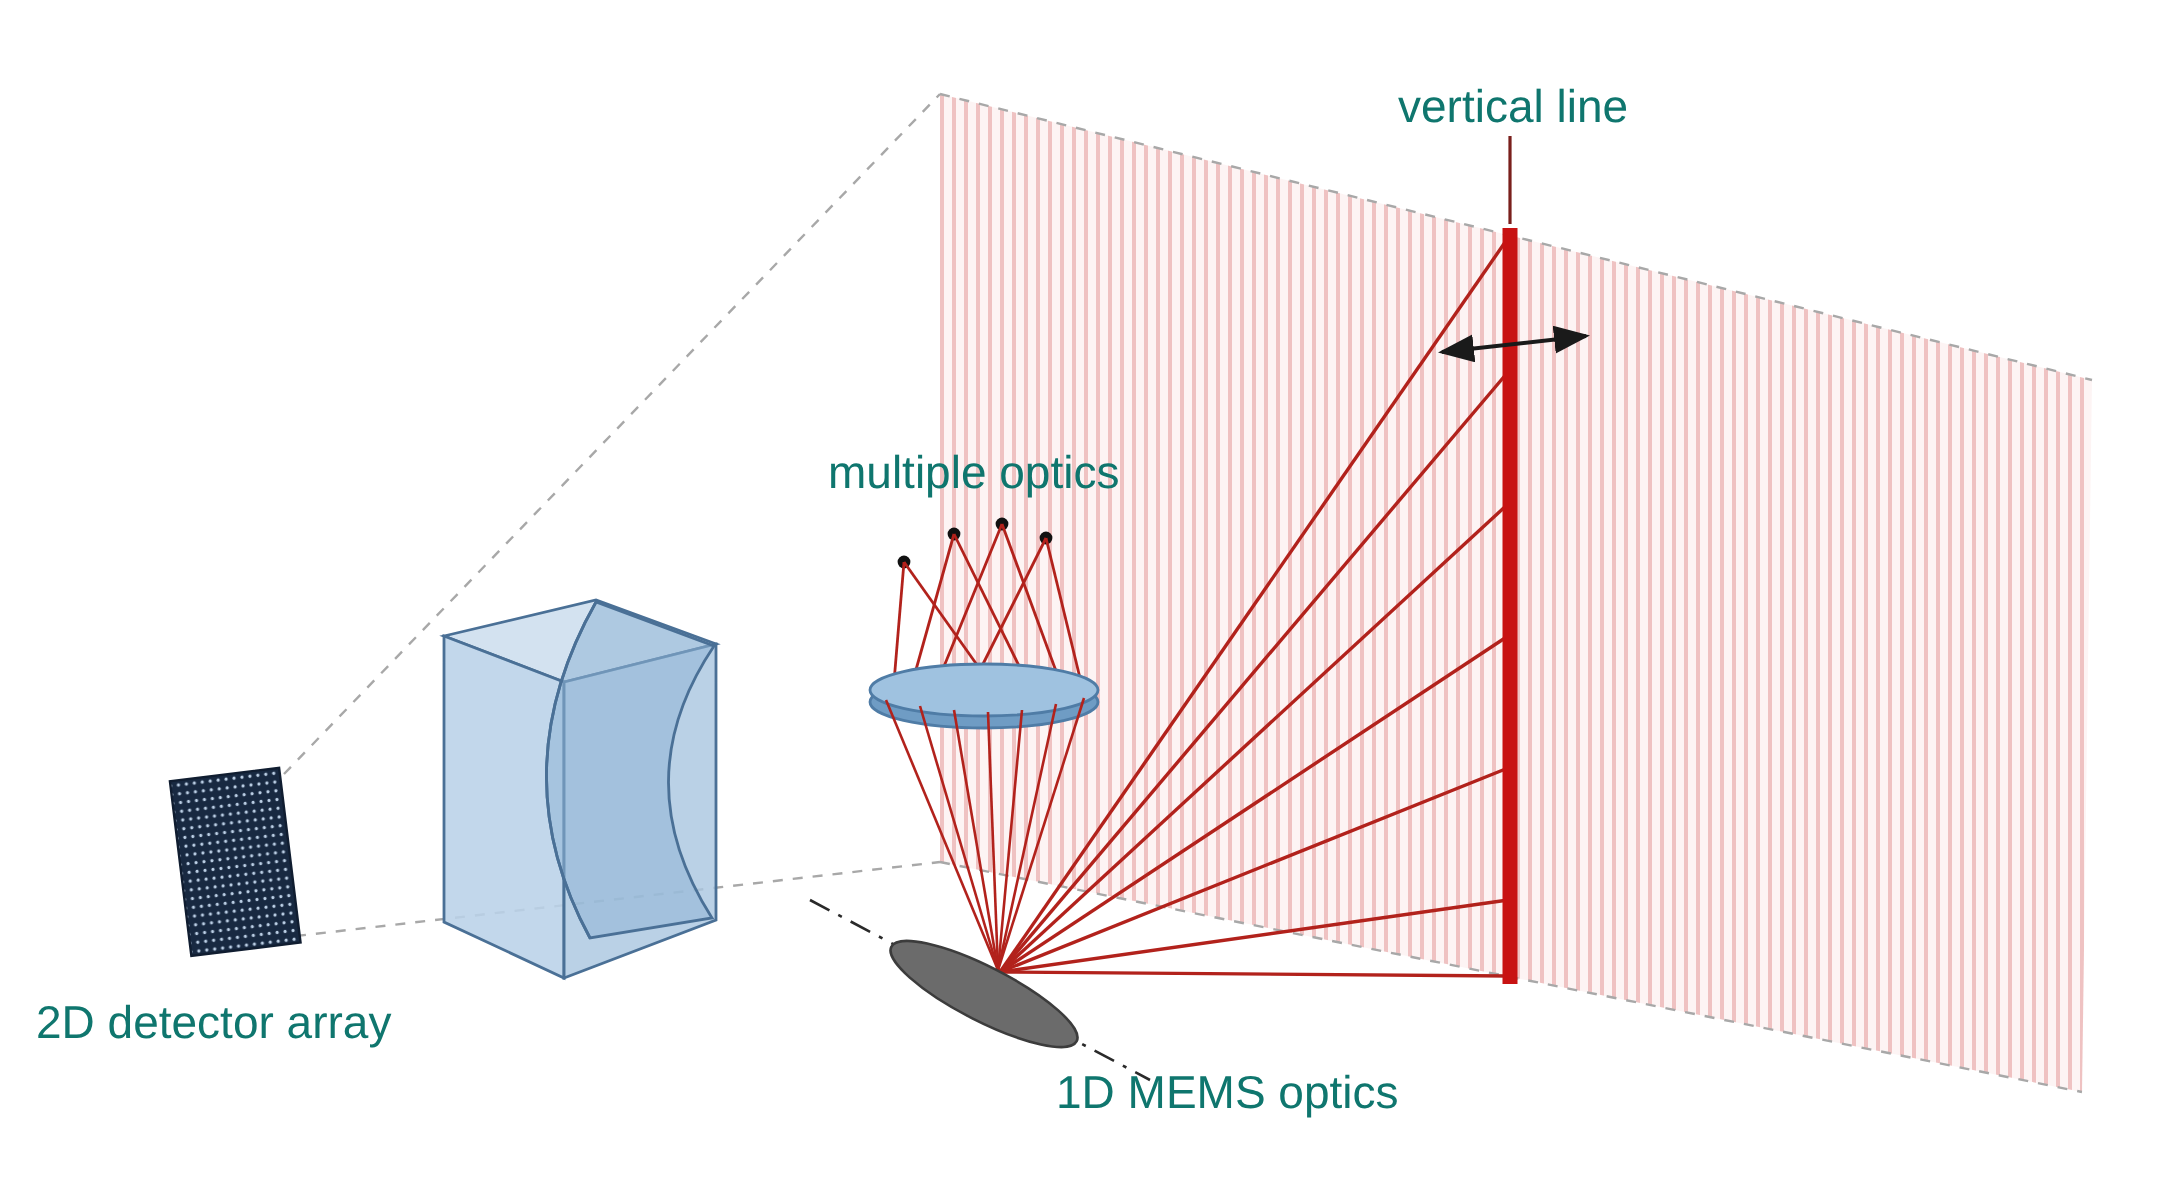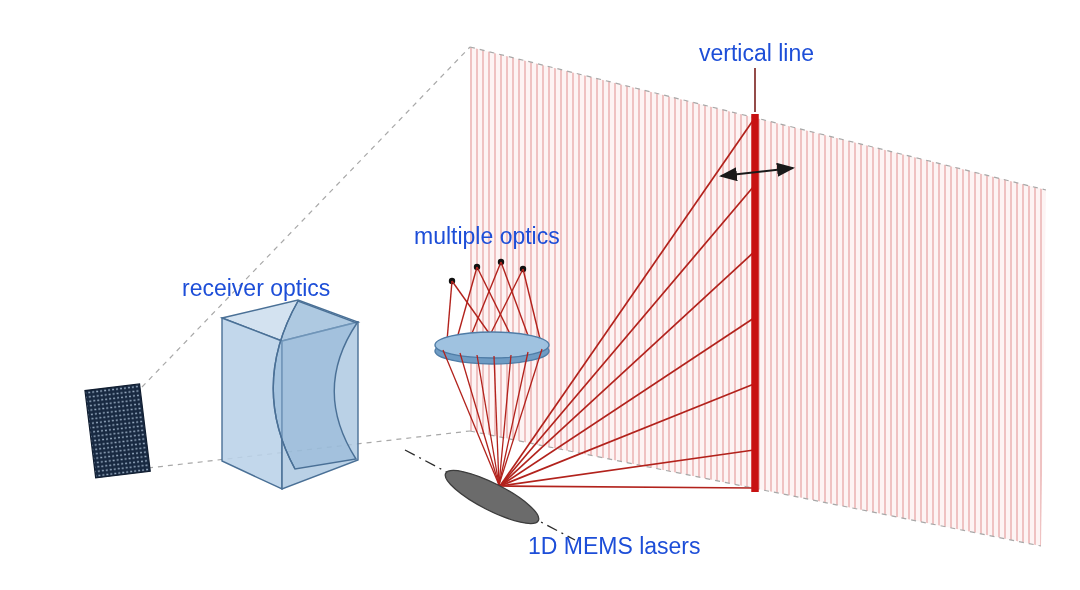--- a/index.html
+++ b/index.html
@@ -7,21 +7,21 @@
     position:relative;
     width:1080px;height:590px;
     background:#ffffff;
     overflow:hidden;
     font-family:"Liberation Sans", sans-serif;
   }
   .stage svg{position:absolute;left:0;top:0;}
   .lbl{
     position:absolute;
     font-size:23px;
-    color:#1d4ed8;
+    color:#0f766e;
     white-space:nowrap;
     line-height:1.1;
   }
 </style>
 </head>
 <body>
 
 <div class="stage">
 
   <svg width="1080" height="590" viewBox="0 0 1080 590">
@@ -117,16 +117,16 @@
     <g>
       <line x1="405" y1="450" x2="575" y2="540" stroke="#2a2a2a" stroke-width="1.3" stroke-dasharray="11 5 2 5"></line>
       <g transform="rotate(27 492 497)">
         <ellipse cx="492" cy="497" rx="52" ry="13.5" fill="#6b6b6b" stroke="#3c3c3c" stroke-width="1.3"></ellipse>
       </g>
     </g>
   </svg>
 
   <div class="lbl" style="left:699px;top:41px;">vertical line</div>
   <div class="lbl" style="left:414px;top:224px;">multiple optics</div>
-  <div class="lbl" style="left:182px;top:276px;">receiver optics</div>
-  <div class="lbl" style="left:528px;top:534px;">1D MEMS lasers</div>
+  <div class="lbl" style="left:18px;top:499px;">2D detector array</div>
+  <div class="lbl" style="left:528px;top:534px;">1D MEMS optics</div>
 
 </div>
 
 </body></html>

